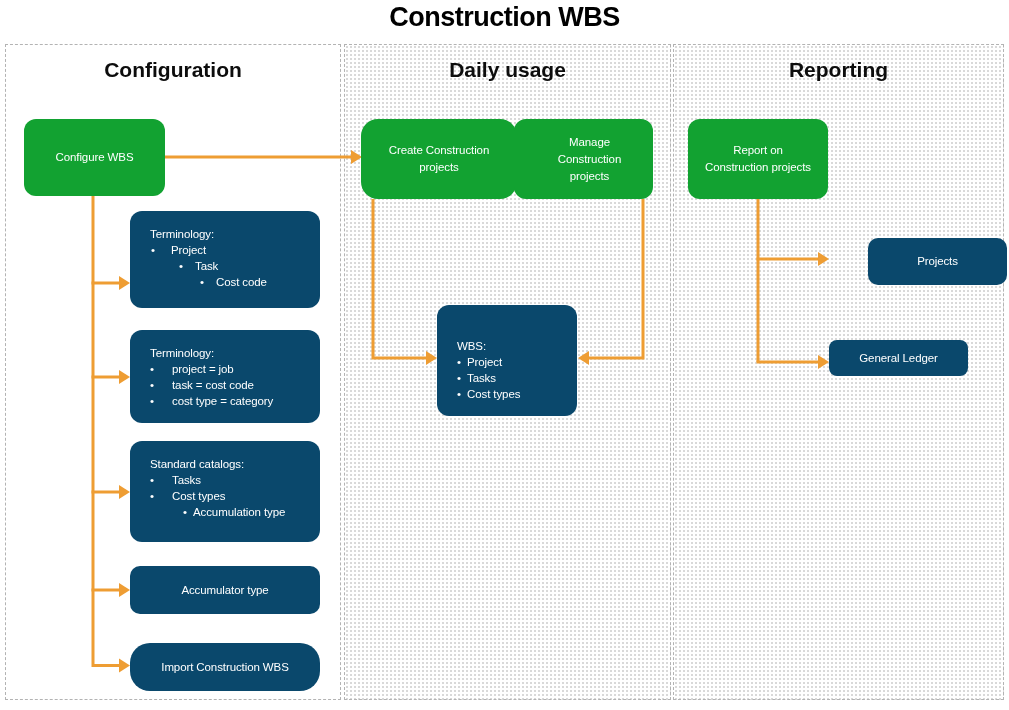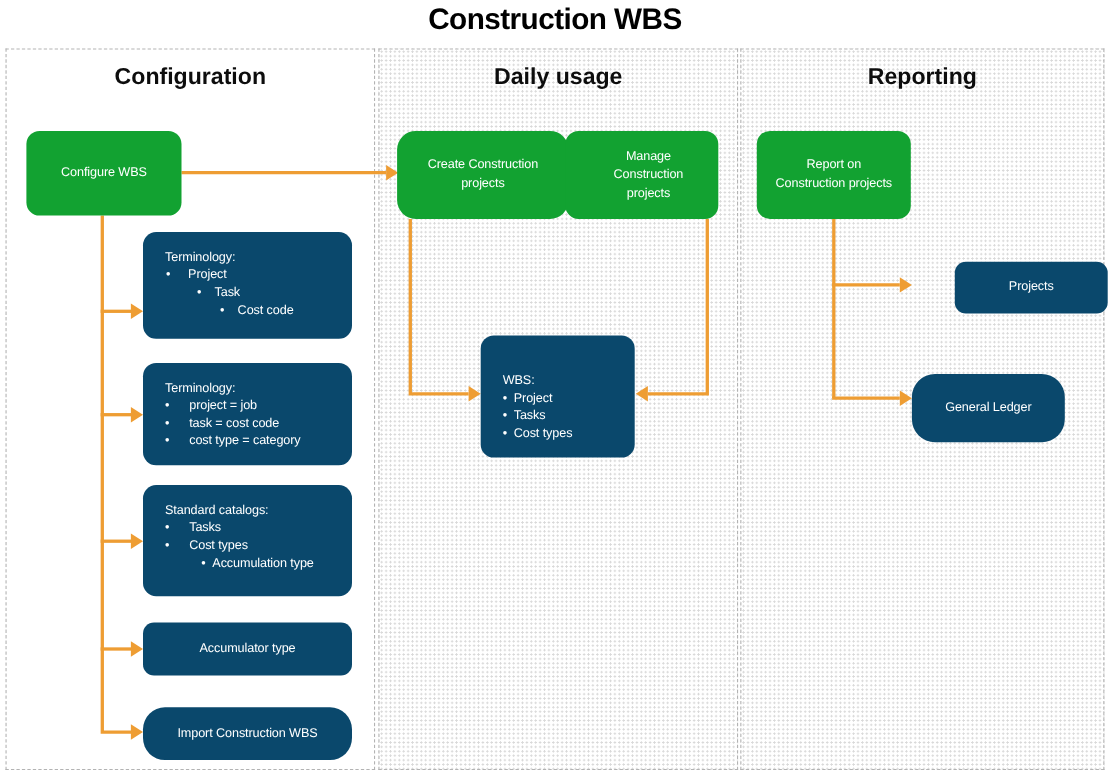--- a/index.html
+++ b/index.html
@@ -182,17 +182,17 @@
   </div>
 
   <div class="node green center" style="left:688px;top:119px;width:140px;height:80px;">
     <span class="lbl">Report on Construction projects</span>
   </div>
 
   <div class="node blue center" style="left:868px;top:238px;width:139px;height:47px;border-radius:10px;">
     <span class="lbl">Projects</span>
   </div>
 
-  <div class="node blue center" style="left:829px;top:340px;width:139px;height:62px;border-radius:21px;">
+  <div class="node blue center" style="left:829px;top:340px;width:139px;height:36px;border-radius:8px;">
     <span class="lbl">General Ledger</span>
   </div>
 
 </div>
 
 </body></html>

